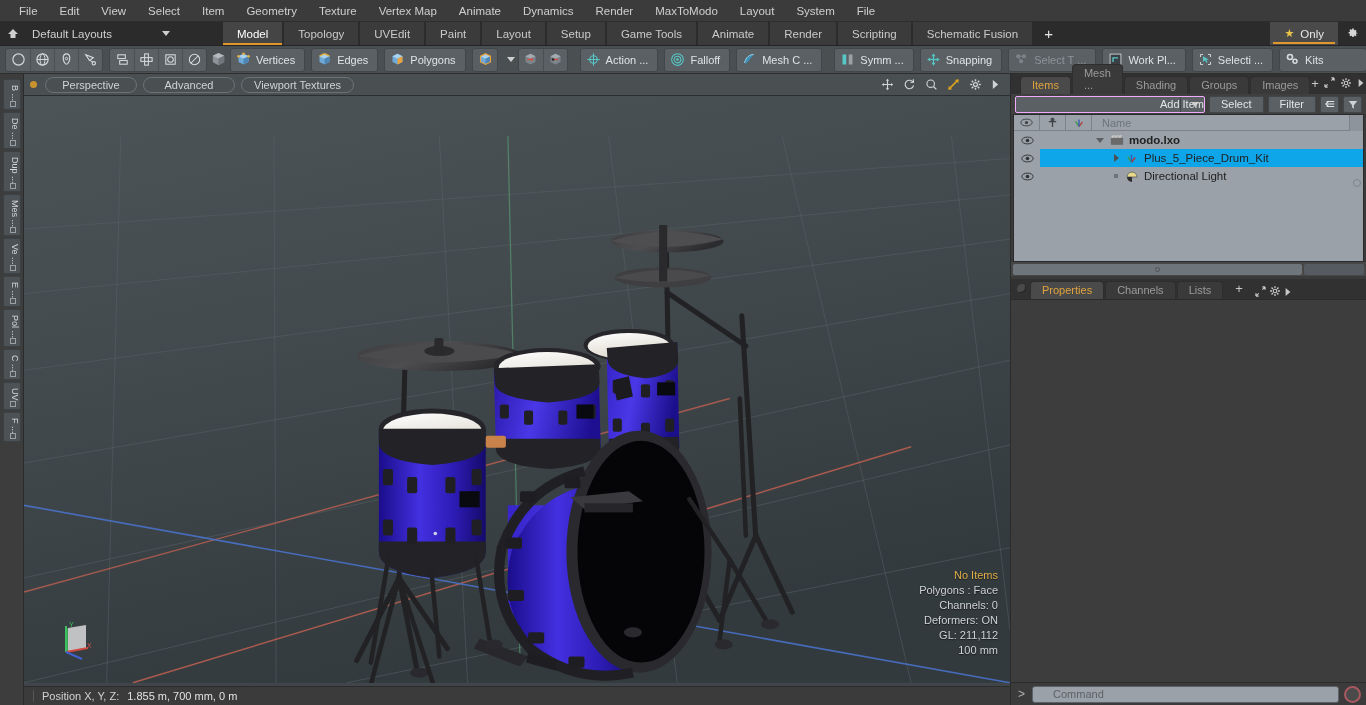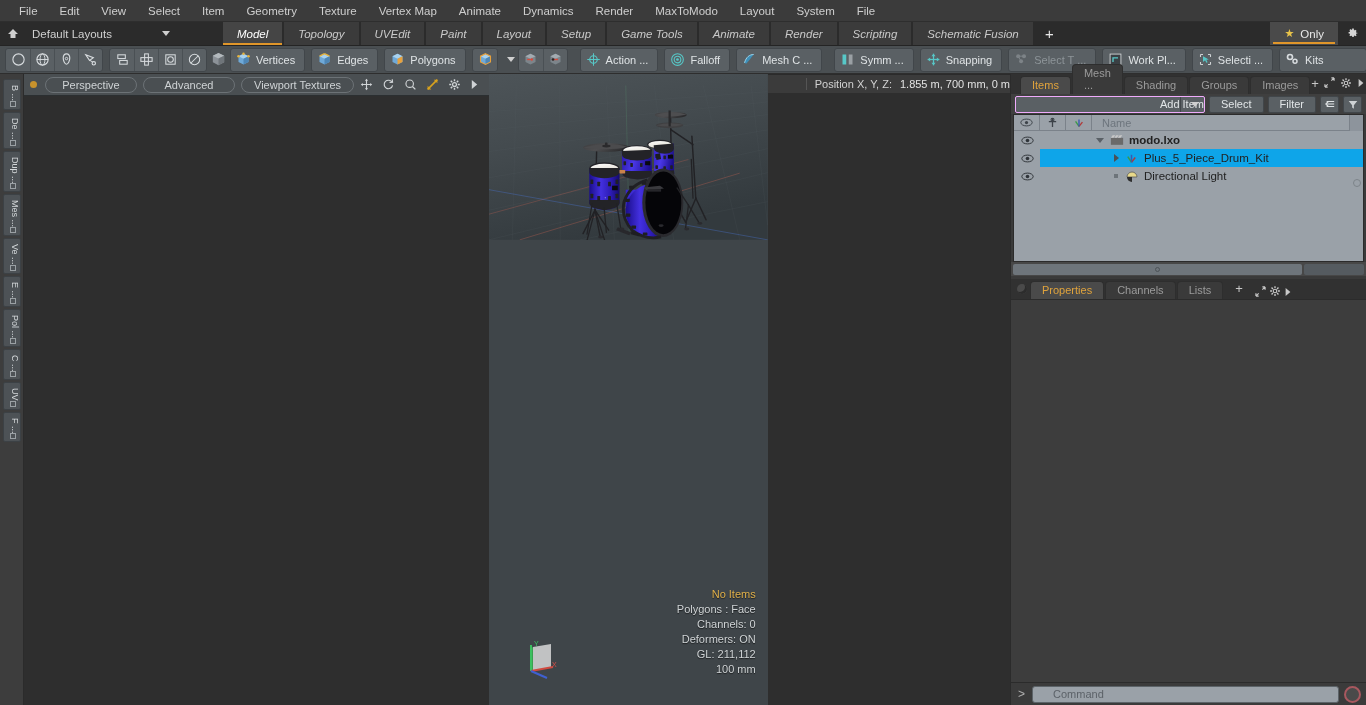--- a/index.html
+++ b/index.html
@@ -30,21 +30,21 @@
   }
   .home-btn { width: 26px; display:flex; align-items:center; justify-content:center; }
   .home-btn svg { width:12px; height:12px; }
   .layouts-label {
     display:flex; align-items:center; padding: 0 10px 0 6px; font-size: 11.5px; color: #d0d0d0; gap: 44px;
   }
   .caret-dn { width:0;height:0;border-left:4px solid transparent;border-right:4px solid transparent;border-top:5px solid #cfcfcf; margin-left:6px;}
   .layout-tabs { display:flex; align-items:stretch; margin-left: 42px; }
   .ltab {
     padding: 0 14px; display:flex; align-items:center; font-size: 11.5px; color:#c9c9c9;
-    background:#3b3b3b; border-left: 1px solid #2b2b2b; border-right:1px solid #2b2b2b; position:relative;font-style:italic;
+    background:#3b3b3b; border-left: 1px solid #2b2b2b; border-right:1px solid #2b2b2b; position:relative;
   }
   .ltab.active { background:#454545; color:#ffffff; }
   .ltab.active::after {
     content:''; position:absolute; left:0; right:0; bottom:0; height:2px; background:#e0962a;
   }
   .ltab.plus { font-size:15px; background:#2b2b2b; color:#e8e8e8; padding: 0 11px; border:none;}
   .layoutbar .right { margin-left:auto; display:flex; align-items:stretch; }
   .only-btn {
     display:flex; align-items:center; gap:6px; padding: 0 14px; background:#4a4a4a; color:#e8e8e8;
     font-size:11.5px; position:relative; border-left:1px solid #2b2b2b;
@@ -77,21 +77,21 @@
   
   .vstrip { width:24px; background:#3d3d3d; display:flex; flex-direction:column; align-items:center; padding-top:4px; flex:none; border-right:1px solid #2b2b2b;}
   .vtab {
     width:18px; margin:1px 0; background:#4d5256; border:1px solid #3c4145; border-radius:2px;
     color:#d4d8da; font-size:9px; writing-mode: vertical-rl; text-orientation: mixed;
     padding: 5px 0 8px 0; text-align:center; letter-spacing:0px; position:relative;
   }
   .vtab::after{content:'';position:absolute;left:50%;margin-left:-2px;bottom:2px;width:4px;height:4px;border:1px solid #9aa0a4;}
 
   
-  .vpcol { flex:1; display:flex; flex-direction:row; min-width:0; background:#2e2e2e; }
+  .vpcol { flex:1; display:flex; flex-direction:column; min-width:0; background:#2e2e2e; }
   .vphead { height:22px; background:#4a4f52; display:flex; align-items:center; padding:0 6px; flex:none; border-bottom:1px solid #2b2f31;}
   .dot-orange { width:7px; height:7px; border-radius:50%; background:#c8922c; margin-right:8px; }
   .vp-pill {
     padding: 1px 12px; border:1px solid #6c7276; border-radius:9px; color:#cfd3d5; font-size:11px;
     margin-right:6px; min-width:92px; text-align:center; background:transparent;
   }
   .vphead .right { margin-left:auto; display:flex; align-items:center; gap:9px; padding-right:4px;}
   .vphead .right svg { display:block; }
 
   
@@ -99,21 +99,21 @@
   .vp-canvas { position:absolute; inset:0; }
   .vp-stats {
     position:absolute; right:12px; bottom:28px; text-align:right; font-size:11px; color:#cfd3d5; line-height:15px;
     text-shadow: 0 1px 1px rgba(0,0,0,.6);
   }
   .vp-stats .hl { color:#e0b04a; }
   .axis-giz { position:absolute; left:30px; bottom:22px; width:46px; height:46px; }
 
   
   .posbar { height:19px; background:#3b3b3b; display:flex; align-items:center; flex:none; border-top:1px solid #2b2b2b;}
-  .posbar .lbl { padding-left:8px; margin-left:38px; border-left:1px solid #555; padding-right:8px; font-size:11px; color:#d2d2d2;}
+  .posbar .lbl { padding-left:8px; margin-left:9px; border-left:1px solid #555; padding-right:8px; font-size:11px; color:#d2d2d2;}
   .posbar .val { font-size:11px; color:#e2e2e2; }
 
   
   .rpanel { width:356px; flex:none; display:flex; flex-direction:column; background:#3a3a3a; border-left:1px solid #2b2b2b; }
   .ptabbar { height:20px; background:#313131; display:flex; align-items:flex-end; flex:none; padding-left:4px; }
   .pt-dot { width:10px; height:10px; border-radius:50%; background:#4a4a4a; margin:0 3px 5px 2px; box-shadow: inset -2px -2px 0 #2c2c2c;}
   .ptab {
     padding: 2px 11px 3px; font-size:11px; color:#9b9b9b; background:#3a3a3a; border-radius:4px 4px 0 0;
     margin-right:1px; border:1px solid #2e2e2e; border-bottom:none;
   }

